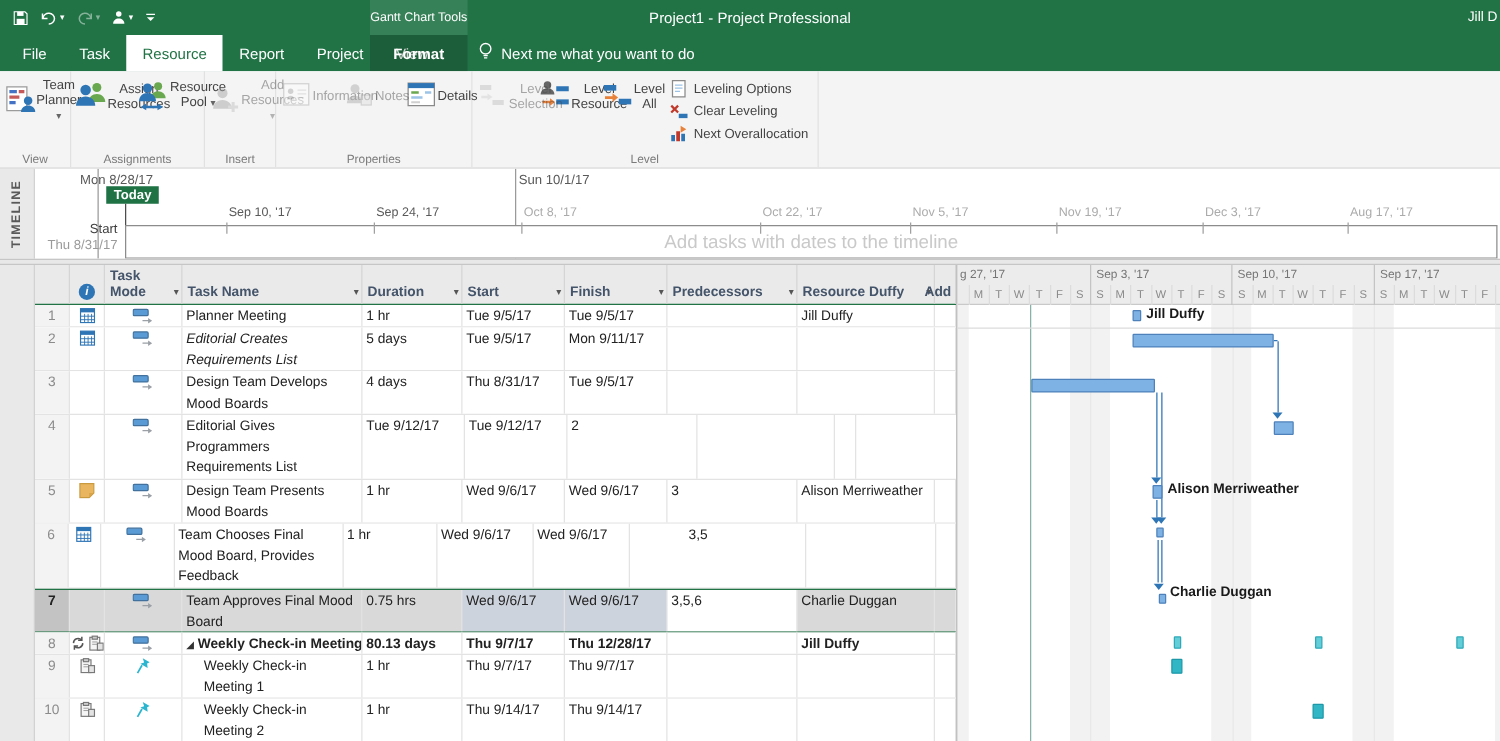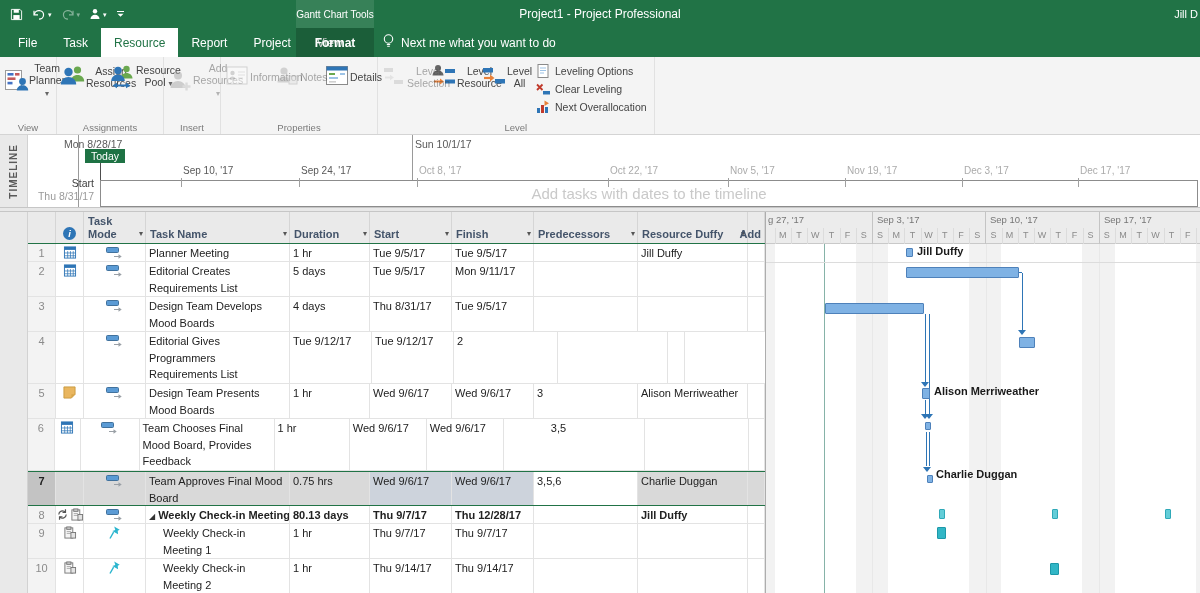--- a/index.html
+++ b/index.html
@@ -44,21 +44,21 @@
   .vtext{writing-mode:vertical-rl;transform:rotate(180deg);font-size:10px;font-weight:700;letter-spacing:1px;}
   .strip-tl{top:135px;height:72px;}
   .strip-tl .vtext{color:#595959;}
   .strip-gc{top:212px;height:381px;}
   .strip-gc .vtext{color:#217346;transform:rotate(180deg) translateX(-30px);}
   
   .tlpane{position:absolute;left:28px;top:135px;width:1172px;height:72px;background:#fff;overflow:hidden;}
   .tl-date{position:absolute;top:3px;font-size:10.5px;color:#595959;}
   .tl-vline{position:absolute;top:0;bottom:0;width:1px;background:#9a9a9a;}
   .todaybadge{position:absolute;left:57px;top:14px;background:#1e7244;color:#fff;font-size:10.5px;
-              font-weight:400;padding:1px 6px;}
+              font-weight:700;padding:1px 6px;}
   .todaystem{position:absolute;left:72px;top:28px;width:1px;height:17px;background:#4d4d4d;}
   .ttick{position:absolute;top:30px;}
   .ttick .tlab{position:absolute;left:2px;top:0;font-size:10px;color:#595959;white-space:nowrap;}
   .ttick.dim .tlab{color:#ababab;}
   .ttick .tline{position:absolute;left:0;top:13px;width:1px;height:9px;background:#a0a0a0;}
   .tlbar{position:absolute;left:72px;top:45px;right:2px;height:25px;border:1px solid #8c8c8c;background:#fff;
          display:flex;align-items:center;justify-content:center;}
   .tlbar .ph{font-size:15px;color:#c9c9c9;}
   .tl-start1{position:absolute;right:1106px;top:42px;font-size:10.5px;color:#404040;}
   .tl-start2{position:absolute;right:1106px;top:55px;font-size:10.5px;color:#9a9a9a;white-space:nowrap;}
@@ -391,21 +391,21 @@
       </div>
       <div class="ttick dim" style="left: 817px;">
         <span class="tlab">Nov 19, '17</span>
         <span class="tline"></span>
       </div>
       <div class="ttick dim" style="left: 934px;">
         <span class="tlab">Dec 3, '17</span>
         <span class="tline"></span>
       </div>
       <div class="ttick dim" style="left: 1050px;">
-        <span class="tlab">Dec 17, '17</span>
+        <span class="tlab">Aug 17, '17</span>
         <span class="tline"></span>
       </div>
     </div>
 
   <div class="splitter"></div>
 
   <div class="strip strip-gc">
     <span class="vtext">GANTT CHART</span>
   </div>
   <div class="grid">
@@ -488,21 +488,21 @@
           </div>
           <div class="tc cicon" style="width: 62px;">
             <span class="cic">
               <svg width="18" height="13" viewBox="0 0 18 13">
                 <rect x="0.5" y="1.5" width="12" height="5" rx="1" fill="#5b9bd5" stroke="#41719c"></rect>
                 <path d="M8 10.5h6" stroke="#9aa0a6"></path>
                 <path d="M12.5 8.3l3.2 2.2-3.2 2.2z" fill="#9aa0a6"></path>
               </svg>
             </span>
           </div>
-          <div class="tc c-name" style="width: 144px; padding-left: 3px;"><span>Editorial Creates Requirements List</span></div>
+          <div class="tc c-name" style="width: 144px; padding-left: 3px; font-style: italic;"><span>Editorial Creates Requirements List</span></div>
           <div class="tc c-dur" style="width: 80px;">5 days</div>
           <div class="tc c-start" style="width: 82px;">Tue 9/5/17</div>
           <div class="tc c-finish" style="width: 82px;">Mon 9/11/17</div>
           <div class="tc c-pred" style="width: 104px;"></div>
           <div class="tc c-res" style="width: 110px;"></div>
           <div class="tc c-add" style="width: 17px;"></div>
         </div>
         <div class="trow" style="height: 35px;">
           <div class="tc cnum" style="width: 28px;">3</div>
           <div class="tc cicon" style="width: 28px;"></div>

